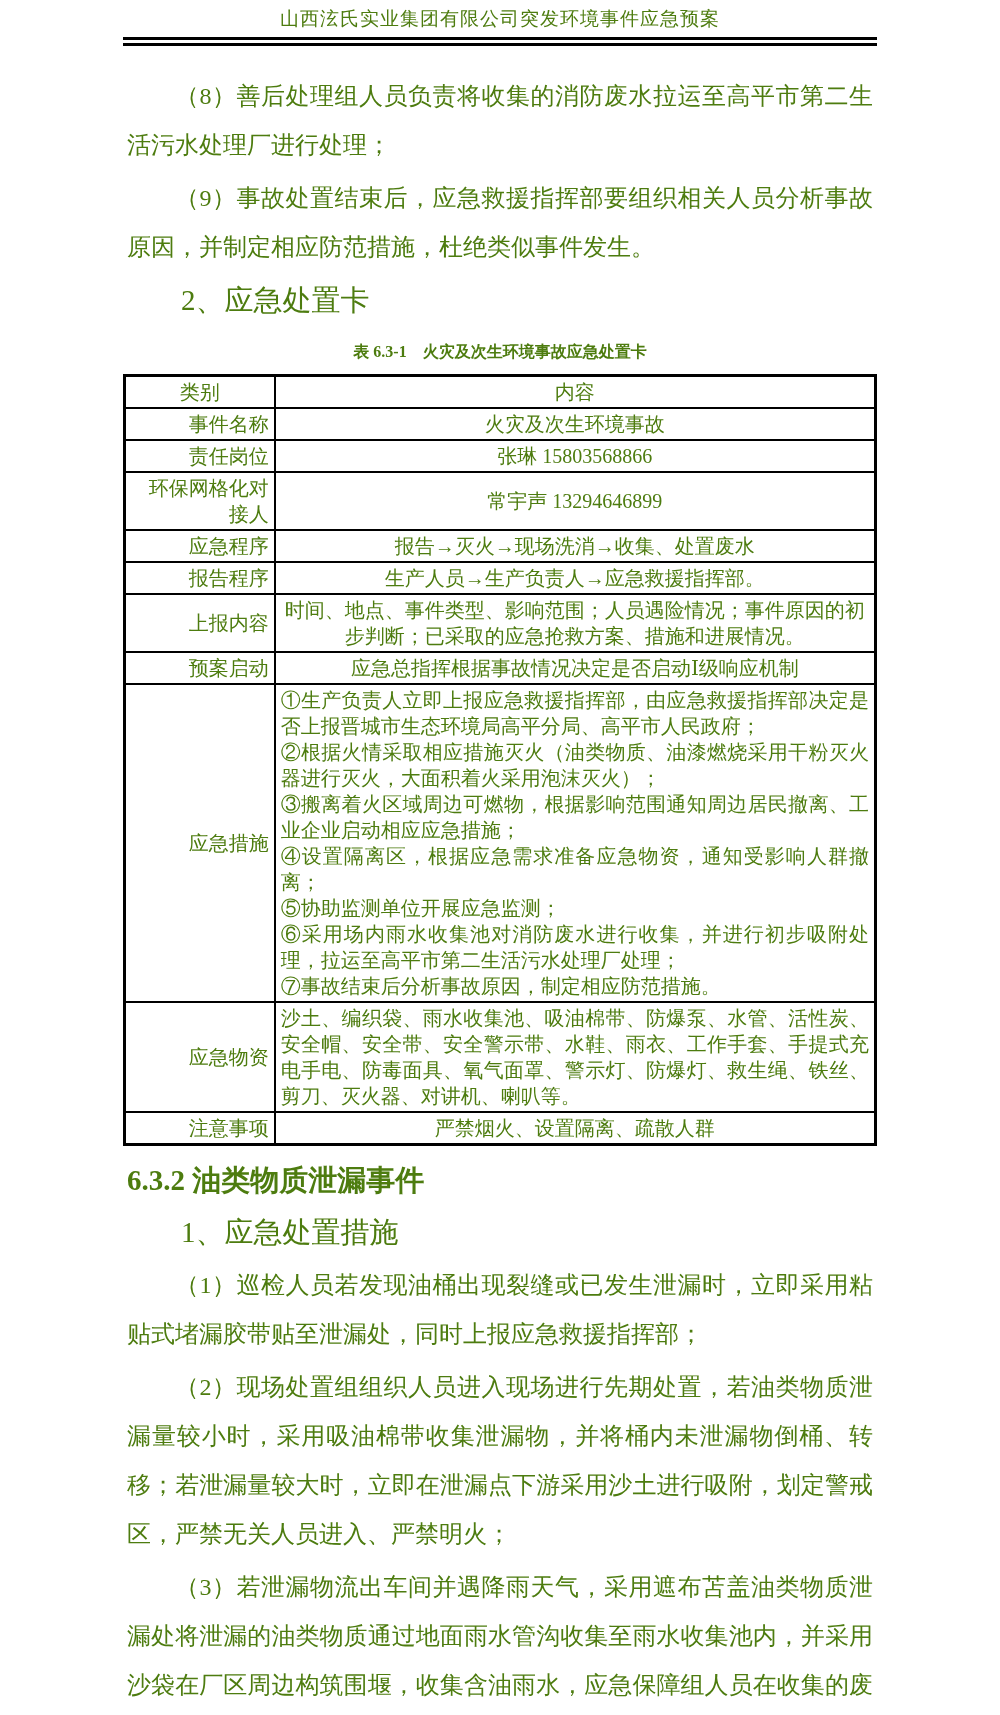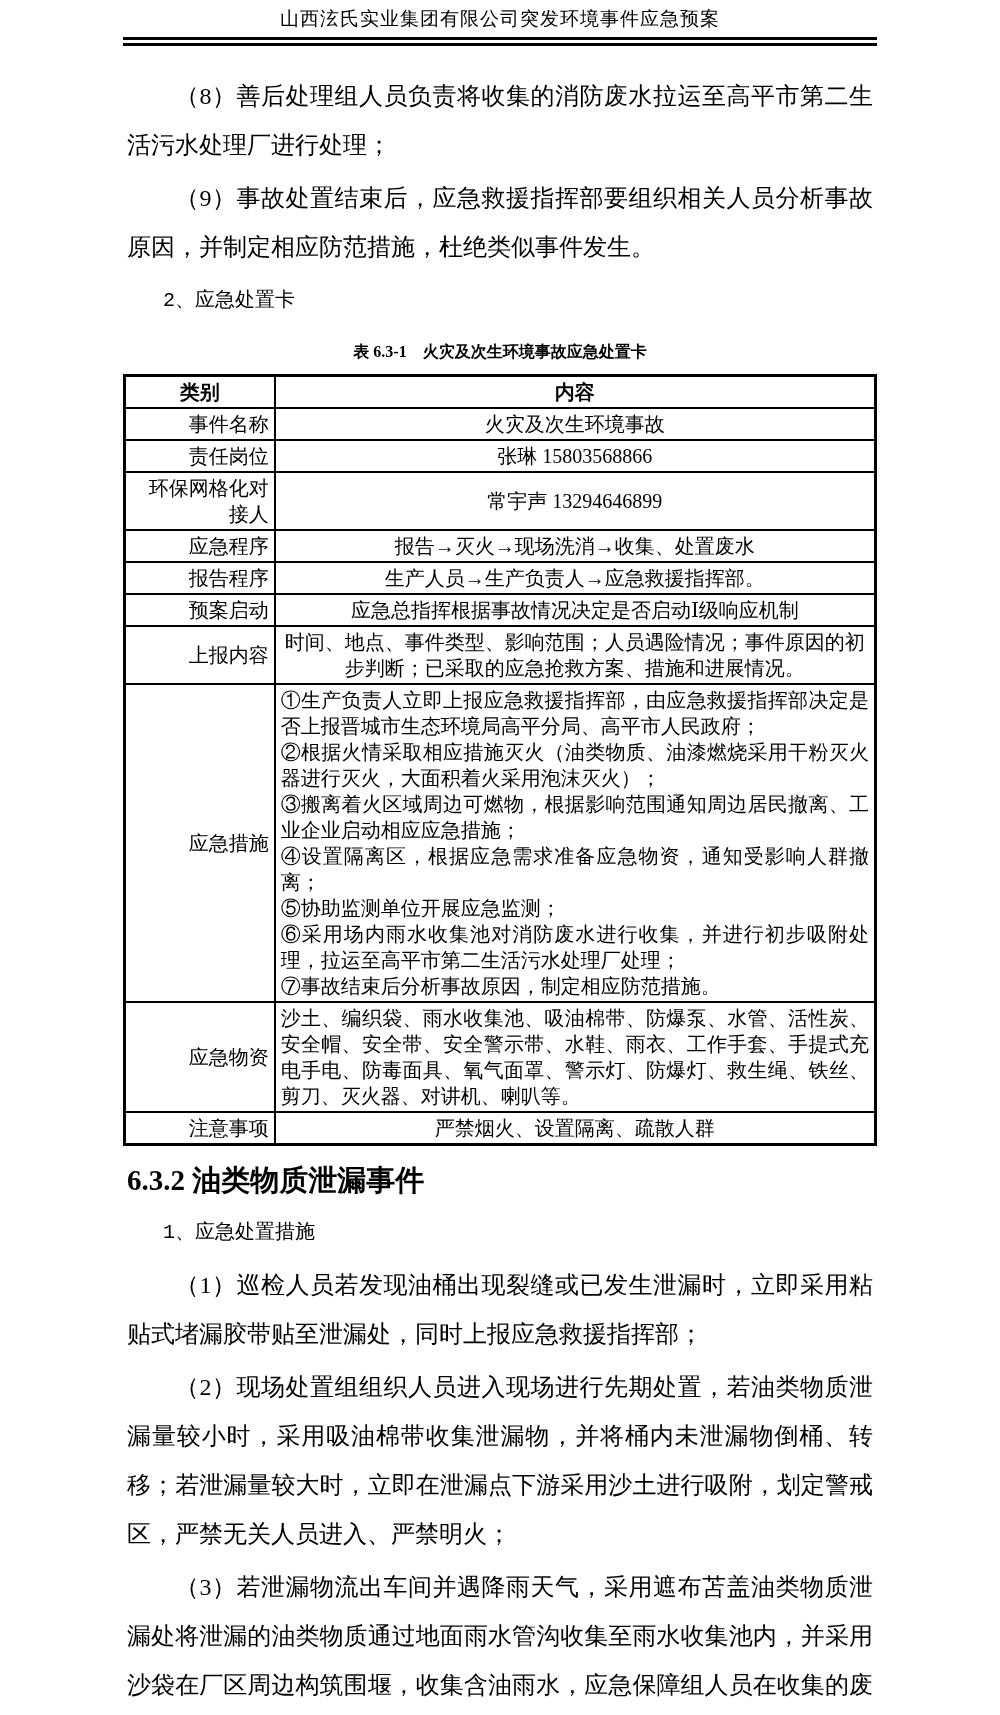--- a/index.html
+++ b/index.html
@@ -8,21 +8,21 @@
     background: #ffffff;
   }
   .page {
     position: relative;
     width: 810px;
     height: 1715px;
     margin: 0 auto;
     box-sizing: border-box;
     padding: 6px 28px 0 28px;
     background: #ffffff;
-    color: #000000;
+    color: #4d7c0f;
     font-family: "Liberation Serif", "DejaVu Serif", serif;
     overflow: hidden;
   }
   .doc-header {
     text-align: center;
     font-size: 19px;
     line-height: 26px;
     letter-spacing: 1px;
   }
   .header-rule {
@@ -33,25 +33,24 @@
     border-bottom: 3px solid #000;
   }
   .para {
     font-size: 24px;
     line-height: 49px;
     text-align: justify;
     text-indent: 2em;
     margin: 4px;
   }
   .para-nowrap {
-    font-size: 20px;
+    font-size: 29px;
     line-height: 49px;
     text-indent: 2em;
     margin: 0;
-    font-family: Liberation Mono, monospace;
   }
   .table-title {
     text-align: center;
     font-weight: bold;
     font-size: 16px;
     line-height: 30px;
     margin: 12px 0 7px 0;
   }
   table.card {
     width: 100%;
@@ -61,21 +60,21 @@
   }
   table.card th, table.card td {
     border: 2px solid #000;
     font-size: 20px;
     line-height: 26px;
     padding: 2px 5px;
     vertical-align: middle;
     font-weight: normal;
   }
   table.card th {
-    font-weight: bold;
+    font-weight: normal;
     text-align: center;
     margin-top: 11px;
   }
   .col-label { width: 20%; }
   td.cell-label { text-align: right; }
   td.cell-center { text-align: center; }
   td.cell-left {
     text-align: justify;
     white-space: pre-line;
   }
@@ -132,26 +131,26 @@
     </tr>
     <tr>
       <td class="cell-label">应急程序</td>
       <td class="cell-center">报告→灭火→现场洗消→收集、处置废水</td>
     </tr>
     <tr>
       <td class="cell-label">报告程序</td>
       <td class="cell-center">生产人员→生产负责人→应急救援指挥部。</td>
     </tr>
     <tr>
+      <td class="cell-label">上报内容</td>
+      <td class="cell-center">时间、地点、事件类型、影响范围；人员遇险情况；事件原因的初步判断；已采取的应急抢救方案、措施和进展情况。</td>
+    </tr>
+    <tr>
       <td class="cell-label">预案启动</td>
       <td class="cell-center">应急总指挥根据事故情况决定是否启动Ⅰ级响应机制</td>
-    </tr>
-    <tr>
-      <td class="cell-label">上报内容</td>
-      <td class="cell-center">时间、地点、事件类型、影响范围；人员遇险情况；事件原因的初步判断；已采取的应急抢救方案、措施和进展情况。</td>
     </tr>
     <tr>
       <td class="cell-label">应急措施</td>
       <td class="cell-left">①生产负责人立即上报应急救援指挥部，由应急救援指挥部决定是否上报晋城市生态环境局高平分局、高平市人民政府；
 ②根据火情采取相应措施灭火（油类物质、油漆燃烧采用干粉灭火器进行灭火，大面积着火采用泡沫灭火）；
 ③搬离着火区域周边可燃物，根据影响范围通知周边居民撤离、工业企业启动相应应急措施；
 ④设置隔离区，根据应急需求准备应急物资，通知受影响人群撤离；
 ⑤协助监测单位开展应急监测；
 ⑥采用场内雨水收集池对消防废水进行收集，并进行初步吸附处理，拉运至高平市第二生活污水处理厂处理；
 ⑦事故结束后分析事故原因，制定相应防范措施。</td>

